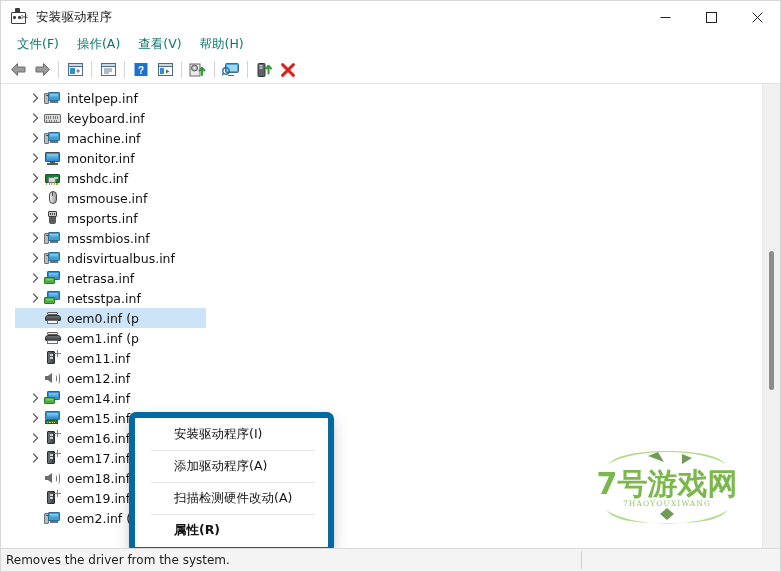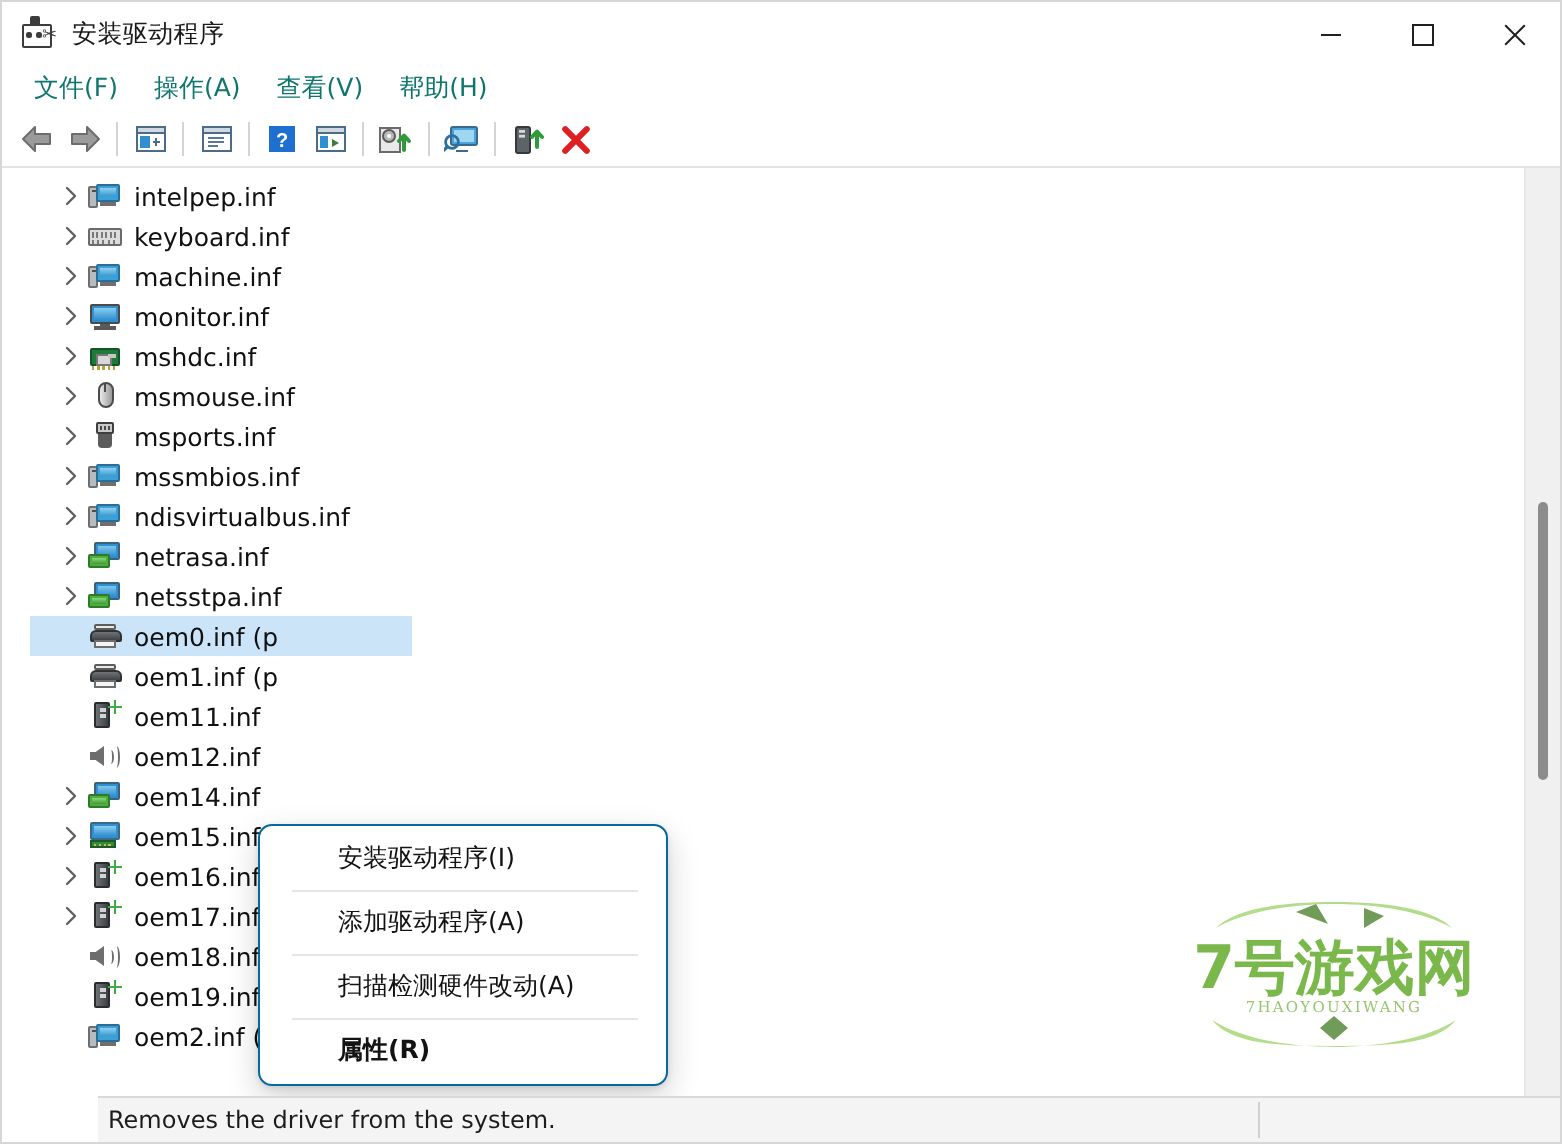--- a/index.html
+++ b/index.html
@@ -186,32 +186,32 @@
     flex:0 0 17px;width:17px;background:#f0f0f0;position:relative;
     border-left:1px solid #e8e8e8;
   }
   .vthumb{
     position:absolute;left:6px;width:5px;background:#8c8c8c;border-radius:3px;
   }
 
   
   .statusbar{
     flex:0 0 22px;height:22px;background:#f4f4f4;border-top:1px solid #d9d9d9;
-    display:flex;align-items:center;position:relative;margin-left:48px;
+    display:flex;align-items:center;position:relative;
   }
   .status-text{
     font-size:12px;color:#1c1c1c;padding-left:5px;
     font-family:"DejaVu Sans","Liberation Sans",sans-serif;
   }
   .status-sep{position:absolute;left:580px;top:2px;width:1px;height:18px;background:#d0d0d0;}
 
   
   .ctxmenu{
     position:absolute;left:128px;top:328px;width:205px;
-    background:#ffffff;border:1px solid #0369a1;border-radius:7px;
+    background:#ffffff;border:6px solid #0369a1;border-radius:7px;
     box-shadow:0 6px 16px rgba(0,0,0,.18),0 1px 3px rgba(0,0,0,.10);
     padding:4px 4px;z-index:50;box-sizing:border-box;
   }
   .ctx-item{
     height:25px;display:flex;align-items:center;padding-left:35px;
     font-size:12.5px;color:#131313;border-radius:4px;cursor:default;
     font-family:"DejaVu Sans","Liberation Sans",sans-serif;
     white-space:nowrap;
   }
   .ctx-item.highlight{background:#0a6cc4;color:#ffffff;}

